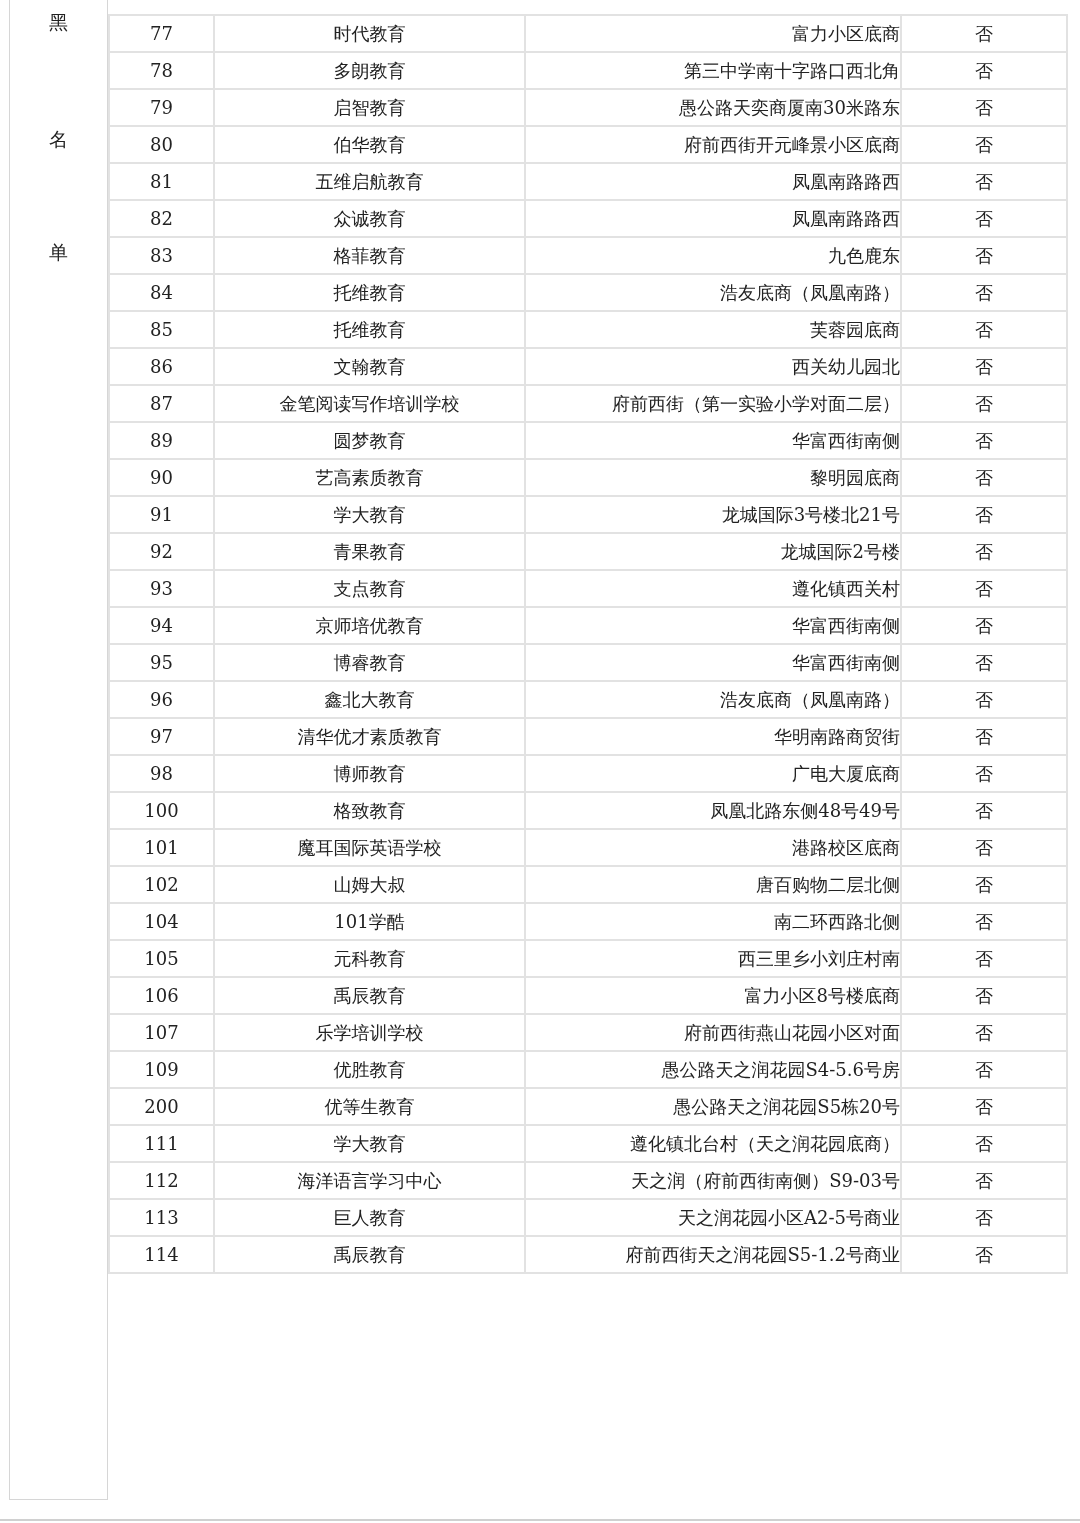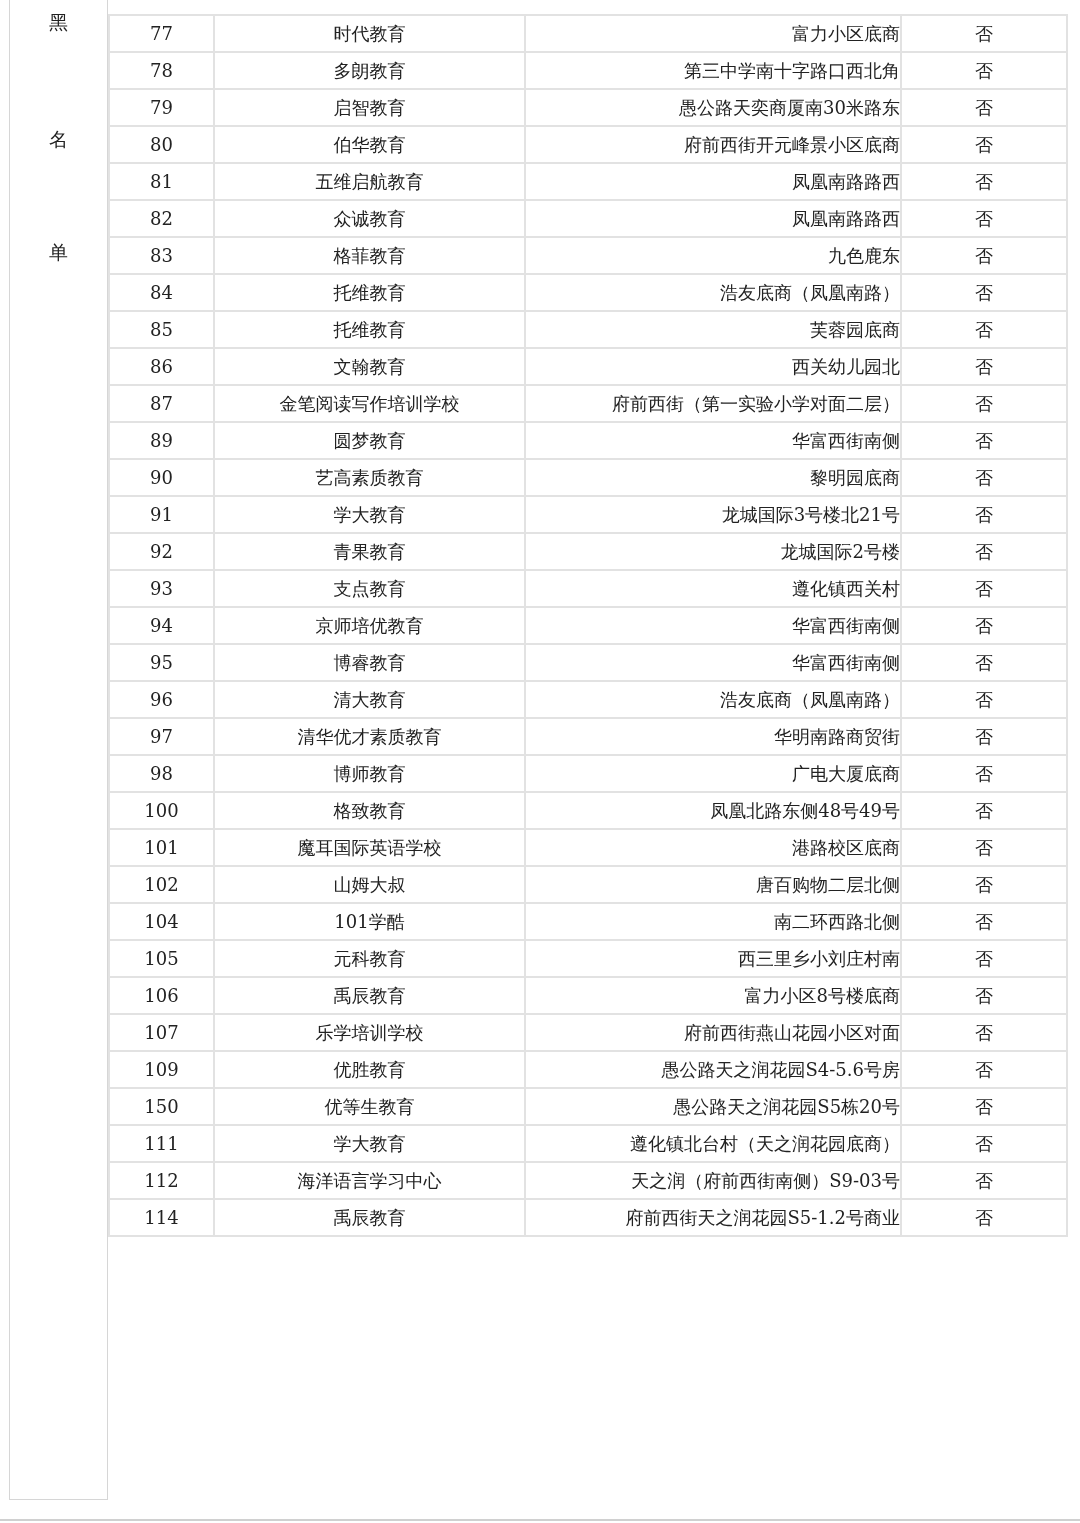--- a/index.html
+++ b/index.html
@@ -188,21 +188,21 @@
           <td class="col-status">否</td>
         </tr>
         <tr>
           <td class="col-num">95</td>
           <td class="col-name">博睿教育</td>
           <td class="col-addr">华富西街南侧</td>
           <td class="col-status">否</td>
         </tr>
         <tr>
           <td class="col-num">96</td>
-          <td class="col-name">清大教育</td>
+          <td class="col-name">鑫北大教育</td>
           <td class="col-addr">浩友底商（凤凰南路）</td>
           <td class="col-status">否</td>
         </tr>
         <tr>
           <td class="col-num">97</td>
           <td class="col-name">清华优才素质教育</td>
           <td class="col-addr">华明南路商贸街</td>
           <td class="col-status">否</td>
         </tr>
         <tr>
@@ -253,38 +253,44 @@
           <td class="col-addr">府前西街燕山花园小区对面</td>
           <td class="col-status">否</td>
         </tr>
         <tr>
           <td class="col-num">109</td>
           <td class="col-name">优胜教育</td>
           <td class="col-addr">愚公路天之润花园S4-5.6号房</td>
           <td class="col-status">否</td>
         </tr>
         <tr>
-          <td class="col-num">150</td>
+          <td class="col-num">200</td>
           <td class="col-name">优等生教育</td>
           <td class="col-addr">愚公路天之润花园S5栋20号</td>
           <td class="col-status">否</td>
         </tr>
         <tr>
           <td class="col-num">111</td>
           <td class="col-name">学大教育</td>
           <td class="col-addr">遵化镇北台村（天之润花园底商）</td>
           <td class="col-status">否</td>
         </tr>
         <tr>
           <td class="col-num">112</td>
           <td class="col-name">海洋语言学习中心</td>
           <td class="col-addr">天之润（府前西街南侧）S9-03号</td>
           <td class="col-status">否</td>
         </tr>
         <tr>
+          <td class="col-num">113</td>
+          <td class="col-name">巨人教育</td>
+          <td class="col-addr">天之润花园小区A2-5号商业</td>
+          <td class="col-status">否</td>
+        </tr>
+        <tr>
           <td class="col-num">114</td>
           <td class="col-name">禹辰教育</td>
           <td class="col-addr">府前西街天之润花园S5-1.2号商业</td>
           <td class="col-status">否</td>
         </tr>
       </tbody>
   </table>
 
   <div class="bottom-rule"></div>
 </div>

